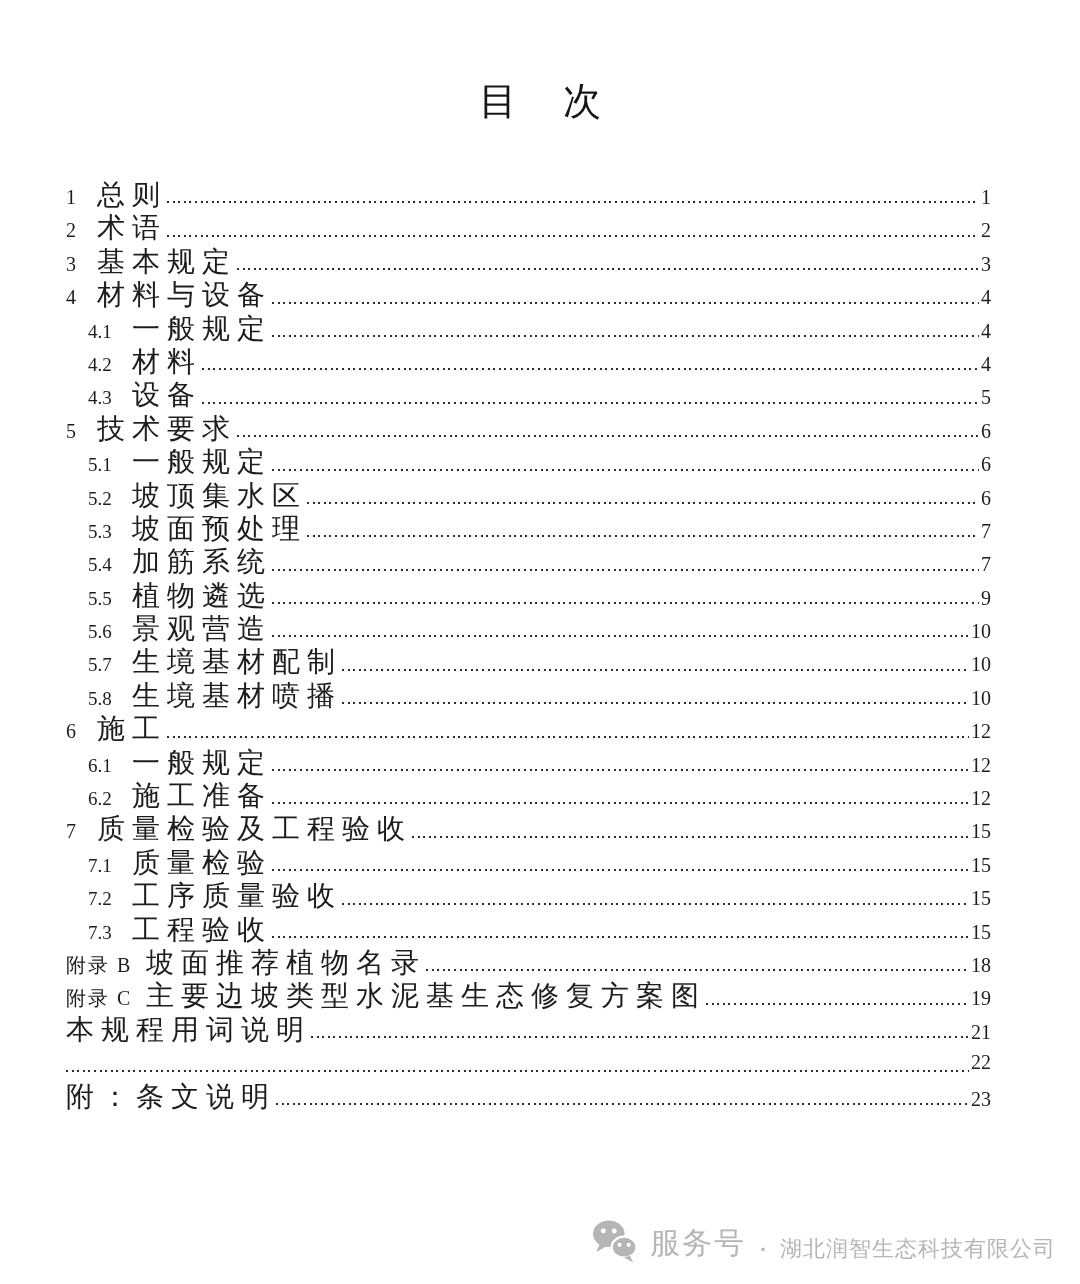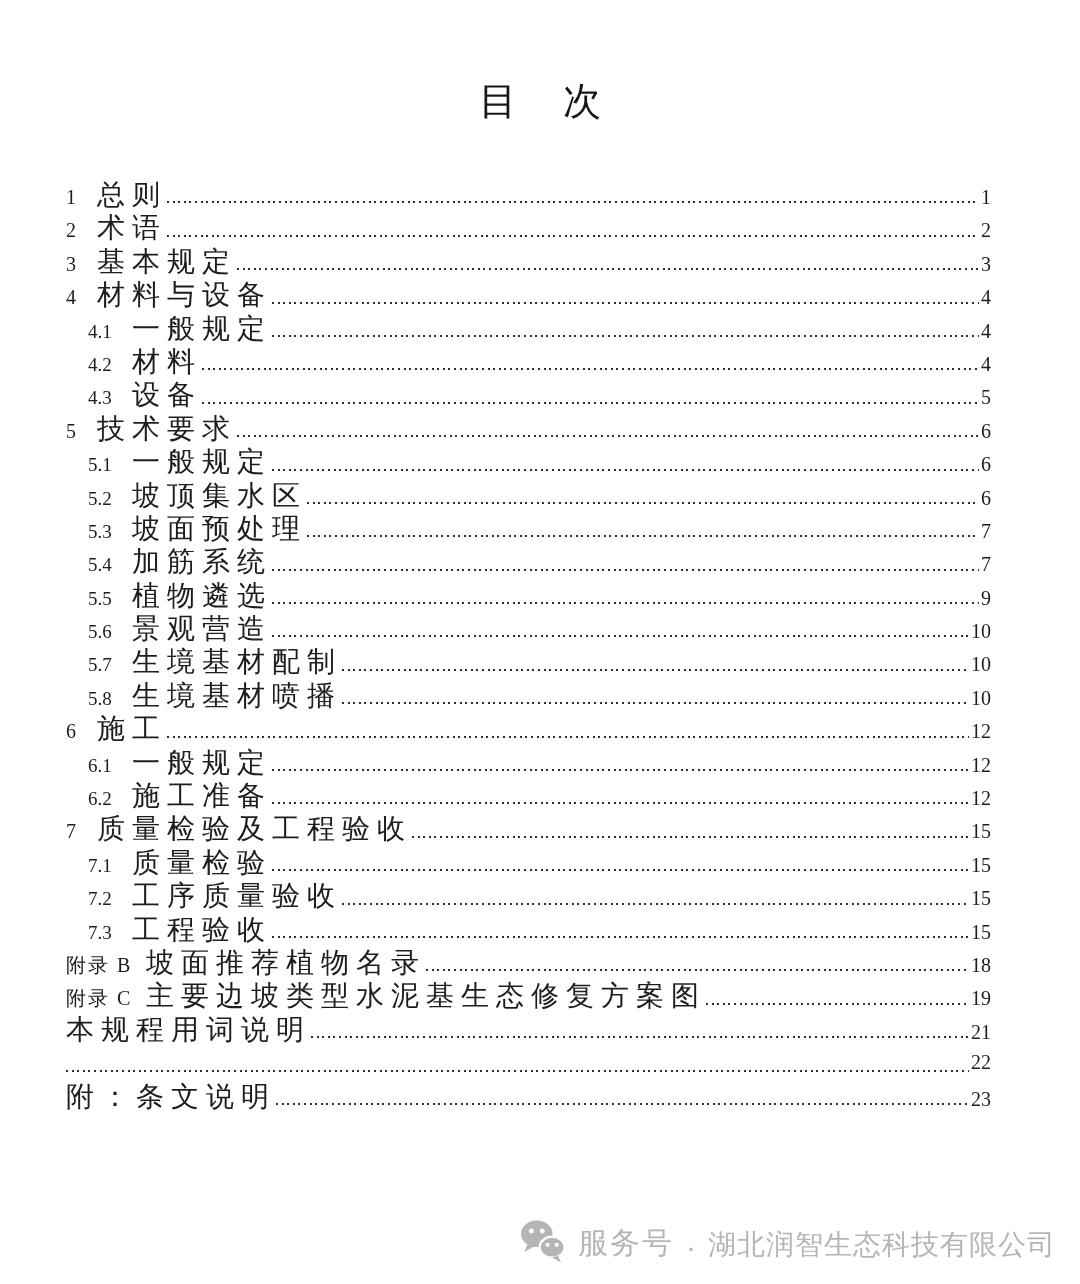--- a/index.html
+++ b/index.html
@@ -65,21 +65,21 @@
     top: 1218px;
     right: 24px;
     display: flex;
     align-items: flex-end;
     font-family: "Liberation Sans", "DejaVu Sans", sans-serif;
     color: #b5b5b5;
   }
   .footer .wx-icon { width: 46px; height: 46px; margin-right: 12px; flex: 0 0 auto; }
   .footer .wm-label { font-size: 30px; letter-spacing: 2px; }
   .footer .wm-sep { font-size: 30px; margin: 0 12px; }
-  .footer .wm-company { font-size: 28px; letter-spacing: 1px; }
+  .footer .wm-company { font-size: 22px; letter-spacing: 1px; }
 </style>
 </head>
 <body>
 
 <div class="doc-title">
   <span>目</span>
   <span>次</span>
 </div>
 
 <div class="toc" id="toc-list">

